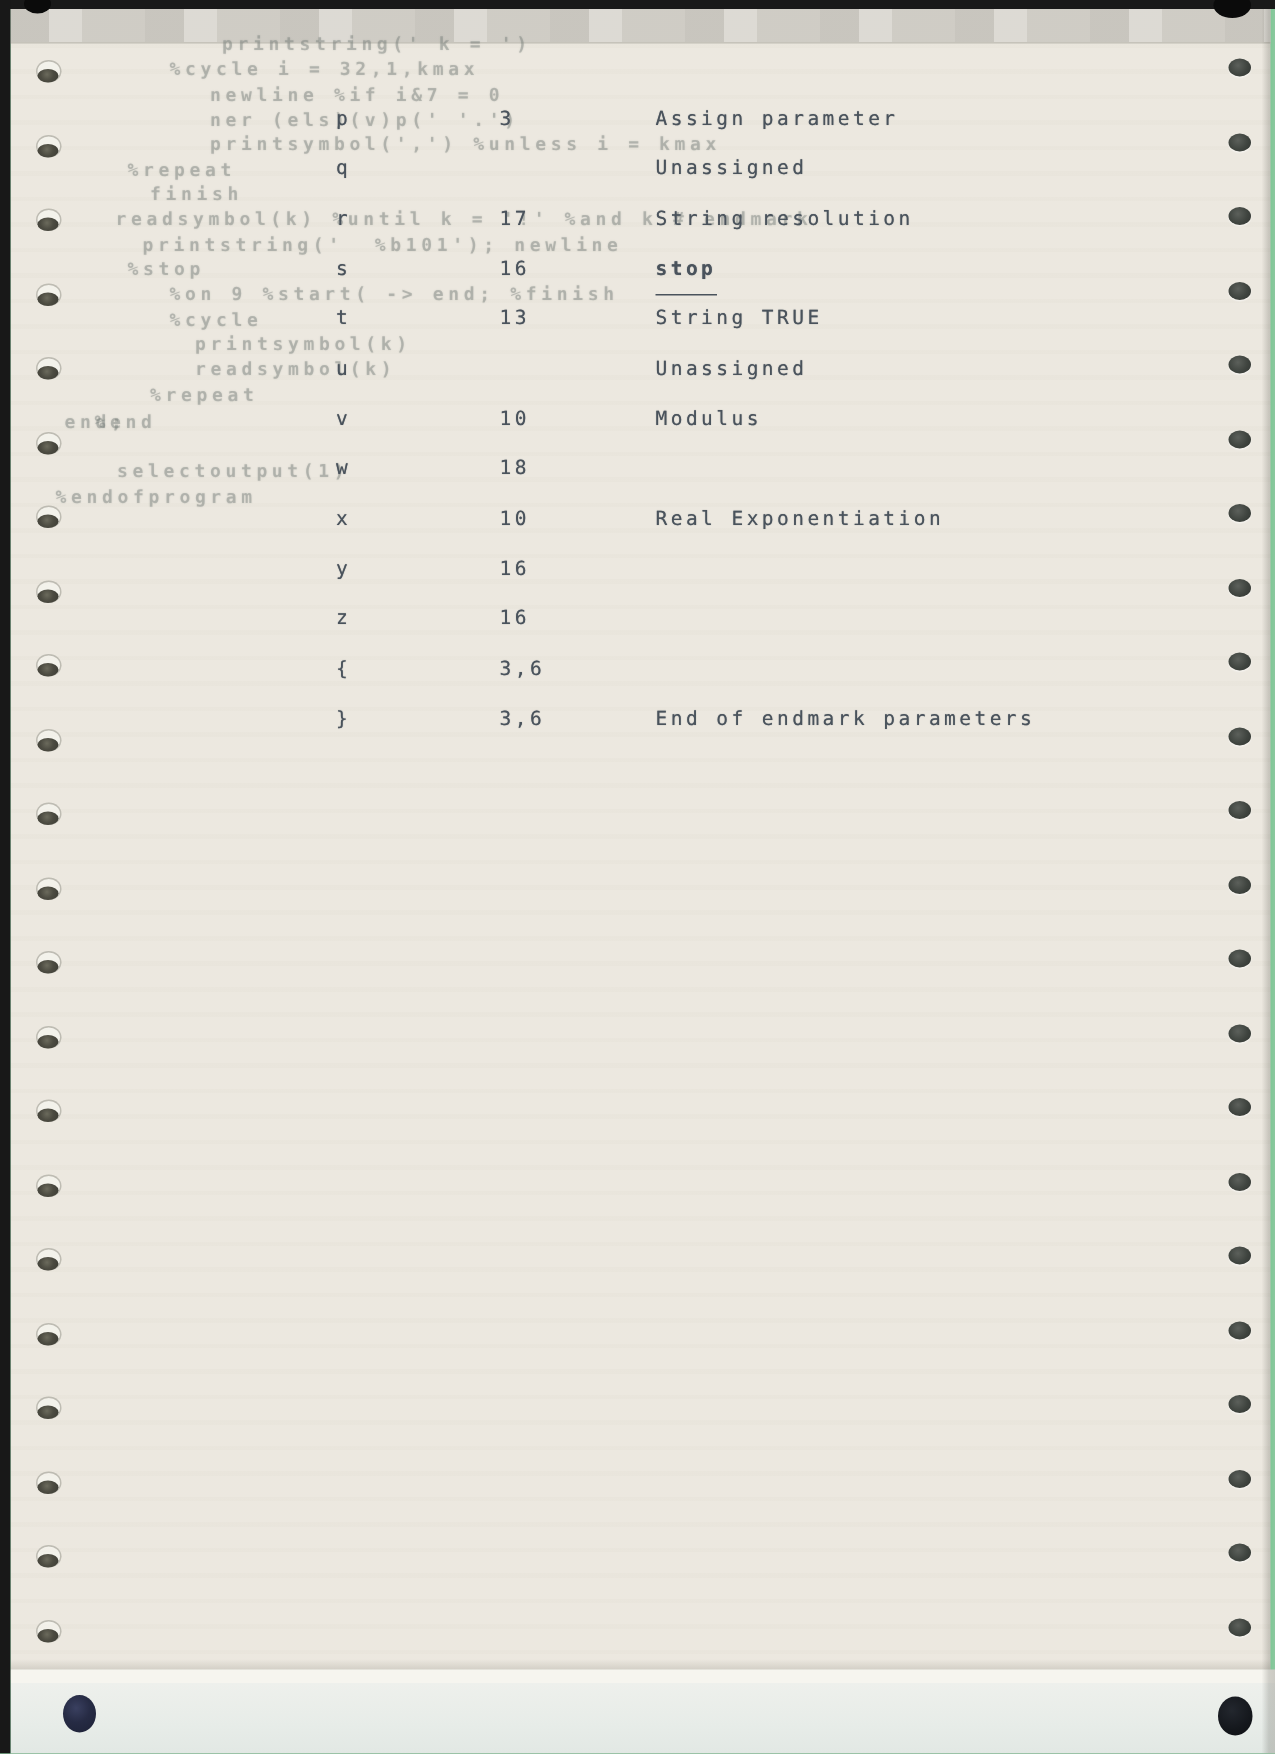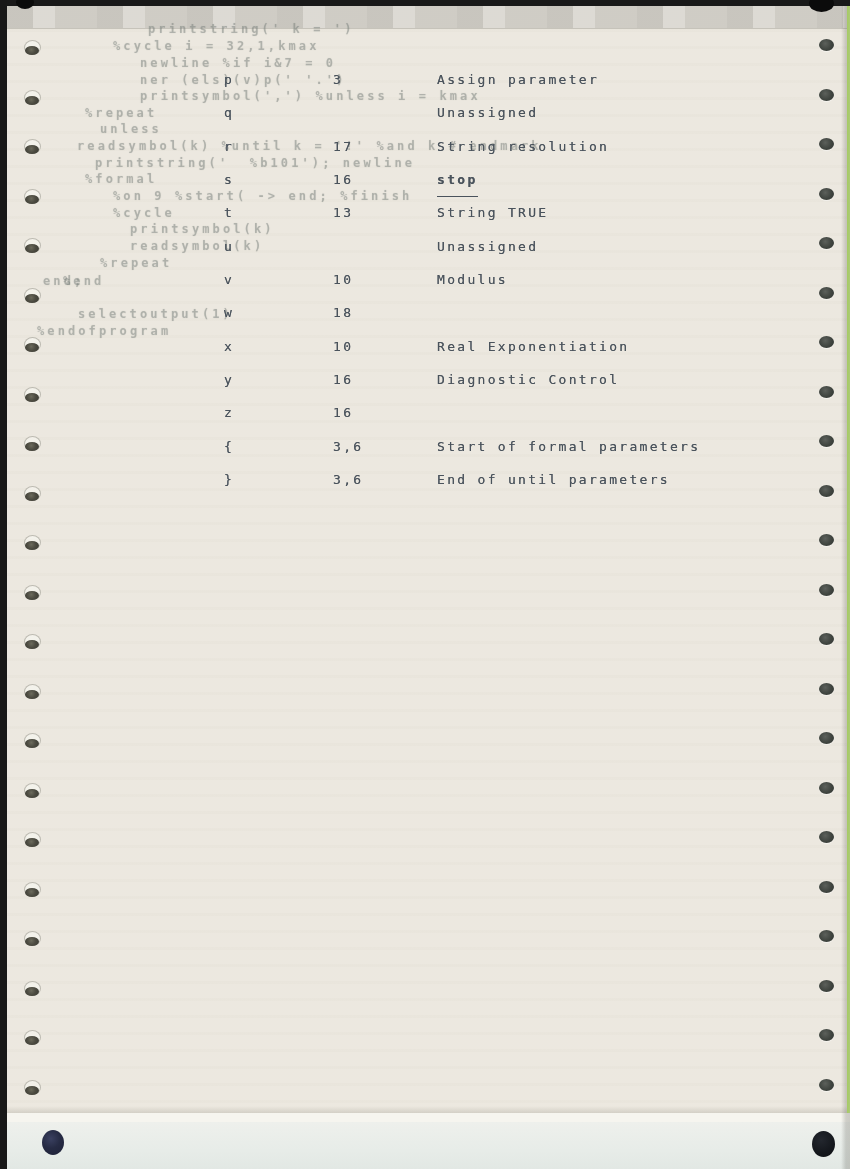--- a/index.html
+++ b/index.html
@@ -2,21 +2,21 @@
 <html><head>
 <meta charset="utf-8">
 <style>
   html,body{margin:0;padding:0;}
   body{
     width:850px;height:1169px;
     background:#161616;
     font-family:"DejaVu Sans Mono","Liberation Mono",monospace;
     overflow:hidden;
   }
-  #scan{position:relative;width:850px;height:1169px;background:#bef264;overflow:hidden;}
+  #scan{position:relative;width:850px;height:1169px;background:#86efac;overflow:hidden;}
 
   
   .paper{
     position:absolute;left:7px;top:6px;width:840px;height:1114px;
     background:
       repeating-linear-gradient(0deg, rgba(160,156,146,0.035) 0 3px, rgba(255,255,255,0.02) 3px 17px),
       #ece8df;
   }
   .perf-strip{
     position:absolute;left:7px;top:6px;width:840px;height:22px;
@@ -96,24 +96,24 @@
   <div class="paper"></div>
   <div class="perf-strip"></div>
 
   <div class="ghost">
     <div class="g-line" style="left:148px;top:22px">printstring(' k = ')</div>
     <div class="g-line" style="left:113px;top:39px">%cycle i = 32,1,kmax</div>
     <div class="g-line" style="left:140px;top:56px">newline %if i&amp;7 = 0</div>
     <div class="g-line" style="left:140px;top:73px">ner (els)(v)p(' '.')</div>
     <div class="g-line" style="left:140px;top:89px">printsymbol(',') %unless i = kmax</div>
     <div class="g-line" style="left:85px;top:106px">%repeat</div>
-    <div class="g-line" style="left:100px;top:122px">unless</div>
+    <div class="g-line" style="left:100px;top:122px">finish</div>
     <div class="g-line" style="left:77px;top:139px">readsymbol(k) %until k = '!' %and k # endmark</div>
     <div class="g-line" style="left:95px;top:156px">printstring('  %b101'); newline</div>
-    <div class="g-line" style="left:85px;top:172px">%formal</div>
+    <div class="g-line" style="left:85px;top:172px">%stop</div>
     <div class="g-line" style="left:113px;top:189px">%on 9 %start( -&gt; end; %finish</div>
     <div class="g-line" style="left:113px;top:206px">%cycle</div>
     <div class="g-line" style="left:130px;top:222px">printsymbol(k)</div>
     <div class="g-line" style="left:130px;top:239px">readsymbol(k)</div>
     <div class="g-line" style="left:100px;top:256px">%repeat</div>
     <div class="g-line" style="left:43px;top:274px">end;</div>
     <div class="g-line" style="left:63px;top:274px">%end</div>
     <div class="g-line" style="left:78px;top:307px">selectoutput(1)</div>
     <div class="g-line" style="left:37px;top:324px">%endofprogram</div>
   </div>
@@ -159,35 +159,33 @@
         <span class="p-code">18</span>
       </div>
     <div class="p-row" style="top:267px">
         <span class="p-sym">x</span>
         <span class="p-code">10</span>
         <span class="p-desc">Real Exponentiation</span>
       </div>
     <div class="p-row" style="top:300px">
         <span class="p-sym">y</span>
         <span class="p-code">16</span>
-        <span class="p-desc">Diagnostic Control</span>
       </div>
     <div class="p-row" style="top:333px">
         <span class="p-sym">z</span>
         <span class="p-code">16</span>
       </div>
     <div class="p-row" style="top:367px">
         <span class="p-sym">{</span>
         <span class="p-code">3,6</span>
-        <span class="p-desc">Start of formal parameters</span>
       </div>
     <div class="p-row" style="top:400px">
         <span class="p-sym">}</span>
         <span class="p-code">3,6</span>
-        <span class="p-desc">End of until parameters</span>
+        <span class="p-desc">End of endmark parameters</span>
       </div>
   </div>
 
   <div id="holes-left">
       <div class="hole-l" style="left: 23px; top: 40px;"></div>
       <div class="hole-l" style="left: 23px; top: 90px;"></div>
       <div class="hole-l" style="left: 23px; top: 139px;"></div>
       <div class="hole-l" style="left: 23px; top: 189px;"></div>
       <div class="hole-l" style="left: 23px; top: 238px;"></div>
       <div class="hole-l" style="left: 23px; top: 288px;"></div>

